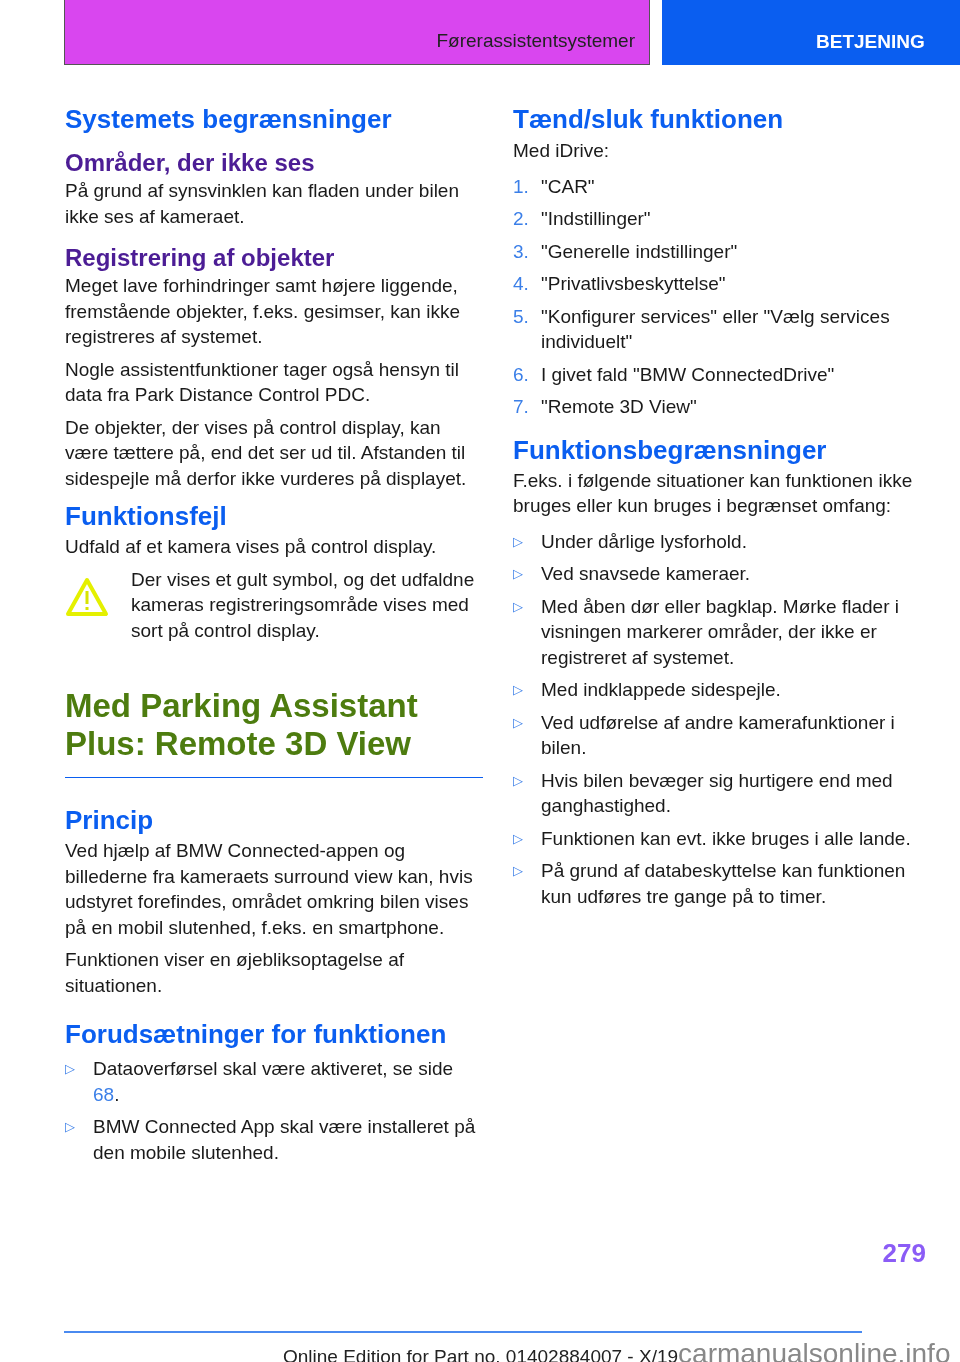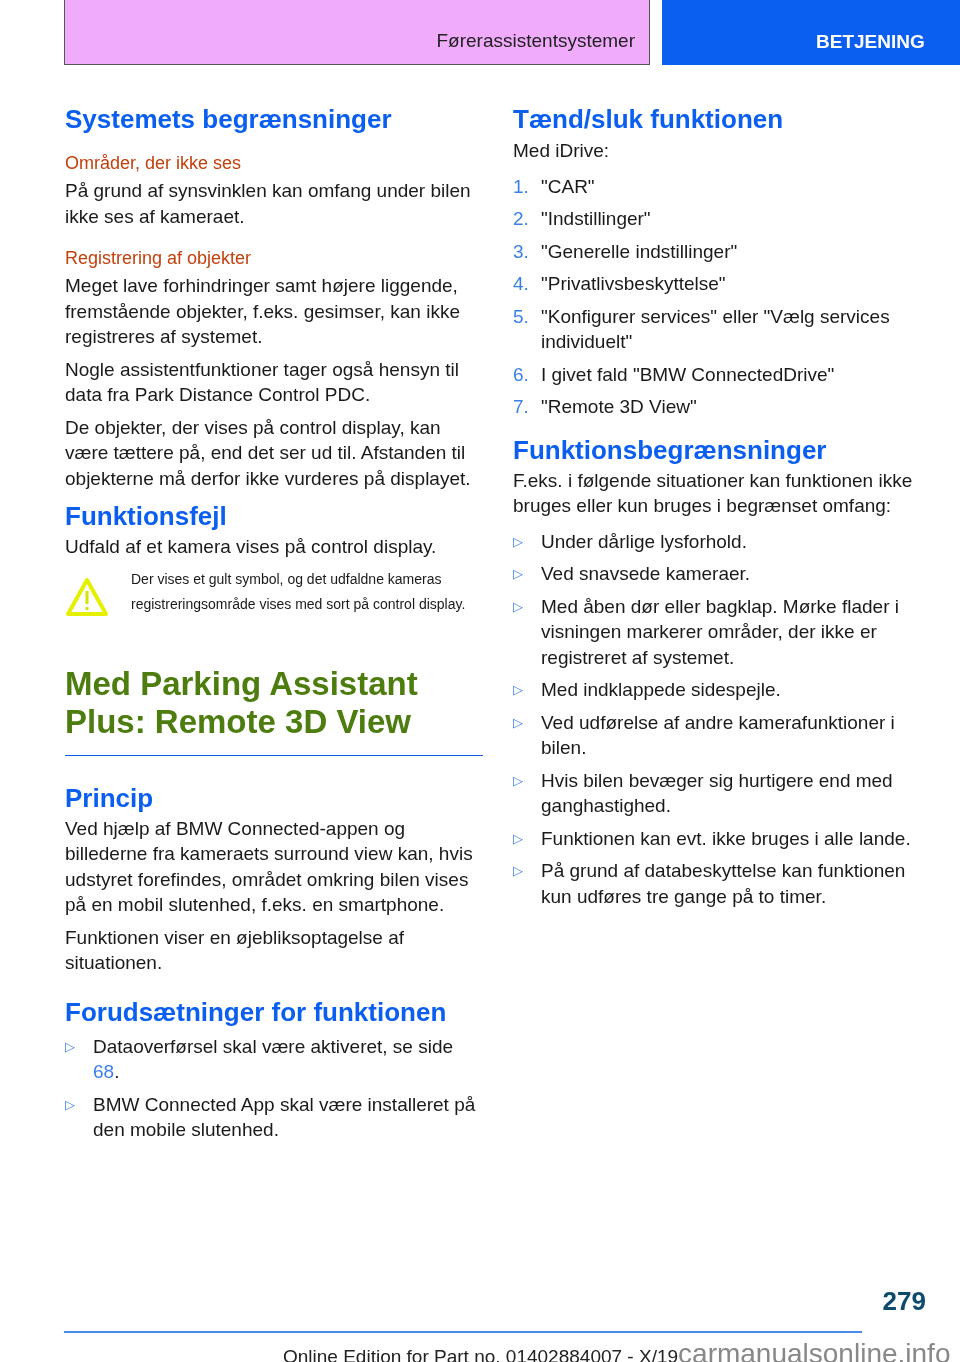--- a/index.html
+++ b/index.html
@@ -1,79 +1,79 @@
 <!DOCTYPE html>
 <html><head>
 <meta charset="utf-8">
 <style>
   * { margin: 0; padding: 0; box-sizing: border-box; }
   html, body { width: 960px; height: 1362px; background: #ffffff; overflow: hidden; }
   body { position: relative; font-family: "Liberation Sans", sans-serif; color: #1a1a1a; }
 
   .hdr-left {
     position: absolute; left: 64px; top: 0; width: 586px; height: 65px;
-    border: 1.5px solid #555; border-top: none; background: #f0abfc;
+    border: 1.5px solid #555; border-top: none; background: #d946ef;
   }
   .hdr-left-text {
     position: absolute; right: 14px; bottom: 12px; font-size: 19px; color: #222;
   }
   .hdr-right {
     position: absolute; left: 662px; top: 0; width: 355px; height: 65px; background: #0a5ef0;
   }
   .hdr-right-text {
     position: absolute; left: 154px; bottom: 12px; font-size: 19px; font-weight: bold; color: #fff;
   }
 
   .col { position: absolute; top: 100px; }
   .col-left { left: 65px; width: 418px; }
   .col-right { left: 513px; width: 412px; }
 
   .h1 { font-size: 26px; font-weight: bold; color: #0a5ef0; line-height: 38px; }
-  .h2 { font-size: 18px; font-weight: normal; color: #c2410c; line-height: 30px; }
+  .h2 { font-size: 24px; font-weight: bold; color: #4c1d95; line-height: 30px; }
   .h1-big { font-size: 33px; font-weight: bold; color: #4d7c0f; line-height: 38px; }
   .h1-mid { font-size: 26px; font-weight: bold; color: #0a5ef0; line-height: 36px; }
   p, .li-text { font-size: 19px; line-height: 25.5px; color: #1a1a1a; }
   p { margin-bottom: 7px; }
   .link { color: #3b7fe8; }
 
   .rule { border-top: 1.5px solid #0a5ef0; margin-top: 14px; }
 
   .warn { display: flex; margin-top: 6px; }
   .warn-icon { width: 66px; flex: 0 0 66px; padding-top: 10px; }
-  .warn-text { flex: 1; font-size: 14px; line-height: 25.5px; }
+  .warn-text { flex: 1; font-size: 19px; line-height: 25.5px; }
 
   ol.num, ul.bul { list-style: none; }
   ol.num li, ul.bul li { display: flex; margin-bottom: 7px; }
   .num-mark { width: 28px; flex: 0 0 28px; color: #3b7fe8; font-size: 19px; line-height: 25.5px; }
   .bul-mark { width: 28px; flex: 0 0 28px; color: #3b7fe8; font-size: 13px; line-height: 25.5px; }
 
-  .pageno { position: absolute; right: 34px; top: 1286px; font-size: 26px; font-weight: bold; color: #0c4a6e; }
+  .pageno { position: absolute; right: 34px; top: 1238px; font-size: 26px; font-weight: bold; color: #8b5cf6; }
   .footer-rule { position: absolute; left: 64px; top: 1331px; width: 798px; border-top: 2px solid #4a8af0; }
   .footer-text { position: absolute; left: 283px; top: 1338px; font-size: 19px; color: #222; white-space: nowrap; }
   .watermark { color: #888; font-size: 28px; }
 </style>
 </head>
 <body>
 
 <div class="hdr-left">
   <span class="hdr-left-text">Førerassistentsystemer</span>
 </div>
 <div class="hdr-right">
   <span class="hdr-right-text">BETJENING</span>
 </div>
 
 <div class="col col-left">
   <div class="h1">Systemets begrænsninger</div>
   <div class="h2" style="margin-top:10px">Områder, der ikke ses</div>
-  <p>På grund af synsvinklen kan omfang under bilen ikke ses af kameraet.</p>
+  <p>På grund af synsvinklen kan fladen under bilen ikke ses af kameraet.</p>
 
   <div class="h2" style="margin-top:14px">Registrering af objekter</div>
   <p>Meget lave forhindringer samt højere liggende, fremstående objekter, f.eks. gesimser, kan ikke registreres af systemet.</p>
   <p>Nogle assistentfunktioner tager også hensyn til data fra Park Distance Control PDC.</p>
-  <p>De objekter, der vises på control display, kan være tættere på, end det ser ud til. Afstanden til objekterne må derfor ikke vurderes på displayet.</p>
+  <p>De objekter, der vises på control display, kan være tættere på, end det ser ud til. Afstanden til sidespejle må derfor ikke vurderes på displayet.</p>
 
   <div class="h1-mid" style="margin-top:4px">Funktionsfejl</div>
   <p>Udfald af et kamera vises på control display.</p>
   <div class="warn">
     <div class="warn-icon">
       <svg width="44" height="40" viewBox="0 0 44 40">
         <polygon points="22,3 41,37 3,37" fill="#ffffff" stroke="#e4f000" stroke-width="4" stroke-linejoin="round"></polygon>
         <rect x="20.5" y="14" width="3" height="13" fill="#d8e400"></rect>
         <rect x="20.5" y="30" width="3" height="3" fill="#d8e400"></rect>
       </svg>

